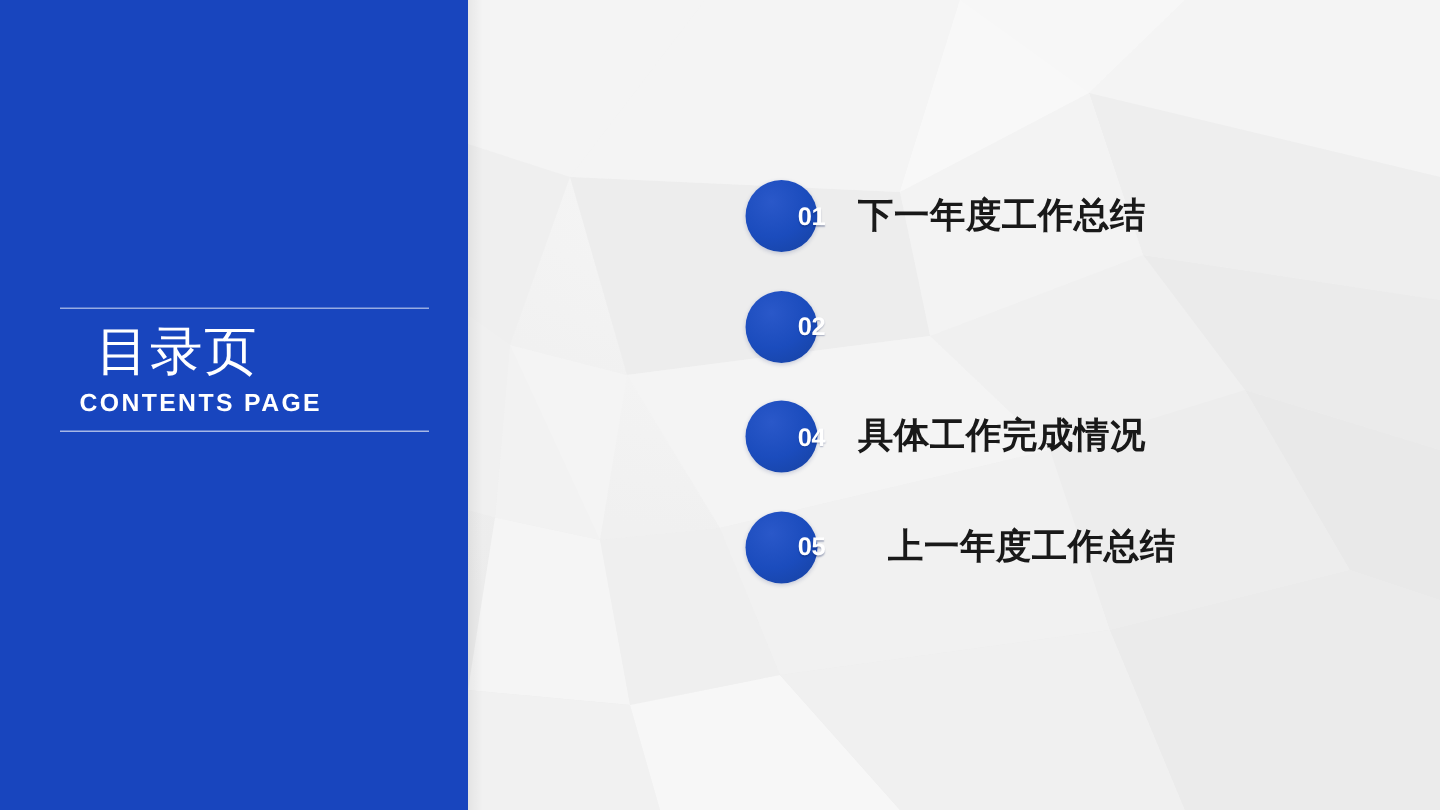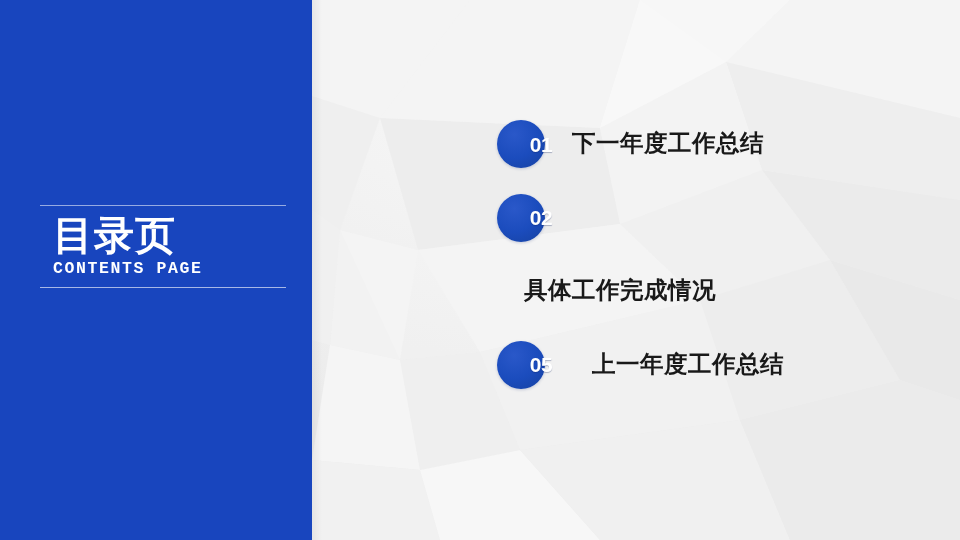--- a/index.html
+++ b/index.html
@@ -64,35 +64,35 @@
     width: 246px;
   }
   .rule.bottom {
     background: rgba(255,255,255,0.62);
   }
   .title-inner {
     padding: 8px 0 7px 13px;
   }
   .title-cn {
     color: #ffffff;
-    font-size: 40px;
-    font-weight: bold;
+    font-size: 35px;
+    font-weight: normal;
     line-height: 42px;
     letter-spacing: 1px;
     white-space: nowrap;
+    margin-left: 11px;
   }
   .title-en {
     color: #ffffff;
     font-size: 16.5px;
     font-weight: bold;
     line-height: 22px;
     letter-spacing: 1.6px;
     margin-top: 2px;
     white-space: nowrap;
-    font-family: Liberation Mono, monospace;
   }
 
   
   .contents-list {
     position: absolute;
     left: 497px;
     top: 120px;
     z-index: 4;
   }
   .content-row {
@@ -111,21 +111,21 @@
     flex: 0 0 48px;
     border-radius: 50%;
     background: radial-gradient(circle at 36% 30%, #2a58c9 0%, #1b4cbd 52%, #16419f 100%);
     box-shadow: 0 1px 3px rgba(30,50,120,0.22);
     display: flex;
     align-items: center;
     justify-content: center;
   }
   .badge-num {
     color: #ffffff;
-    font-size: 21px;
+    font-size: 17px;
     font-weight: bold;
     letter-spacing: -0.3px;
     line-height: 1;
     text-shadow: 0 1px 1px rgba(10,30,90,0.30);
     padding-left: 40px;
   }
   .row-label {
     margin-left: 27px;
     color: #191919;
     font-size: 23.5px;
@@ -196,20 +196,23 @@
     </div>
 
     <div class="content-row">
       <div class="badge">
         <span class="badge-num">02</span>
       </div>
     </div>
 
 
     <div class="content-row">
+      <div class="badge">
+        <span class="badge-num">04</span>
+      </div>
       <div class="row-label">具体工作完成情况</div>
     </div>
 
     <div class="content-row">
       <div class="badge">
         <span class="badge-num">05</span>
       </div>
       <div class="row-label">上一年度工作总结</div>
     </div>
 

